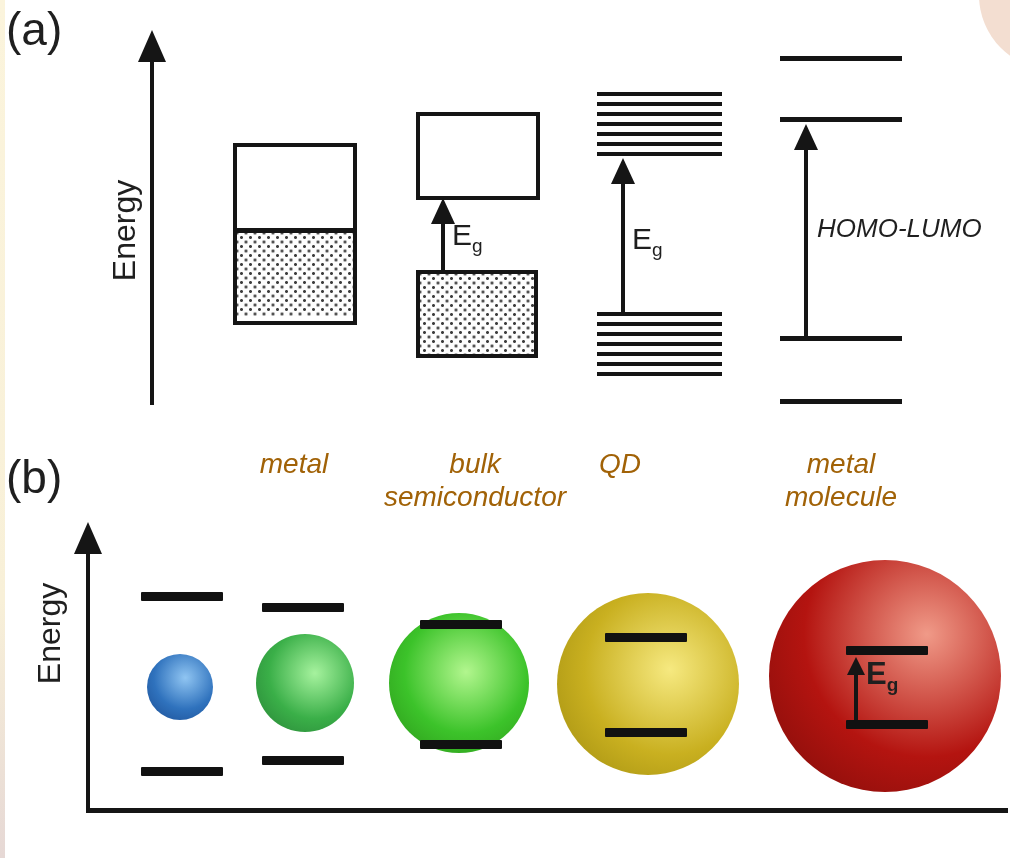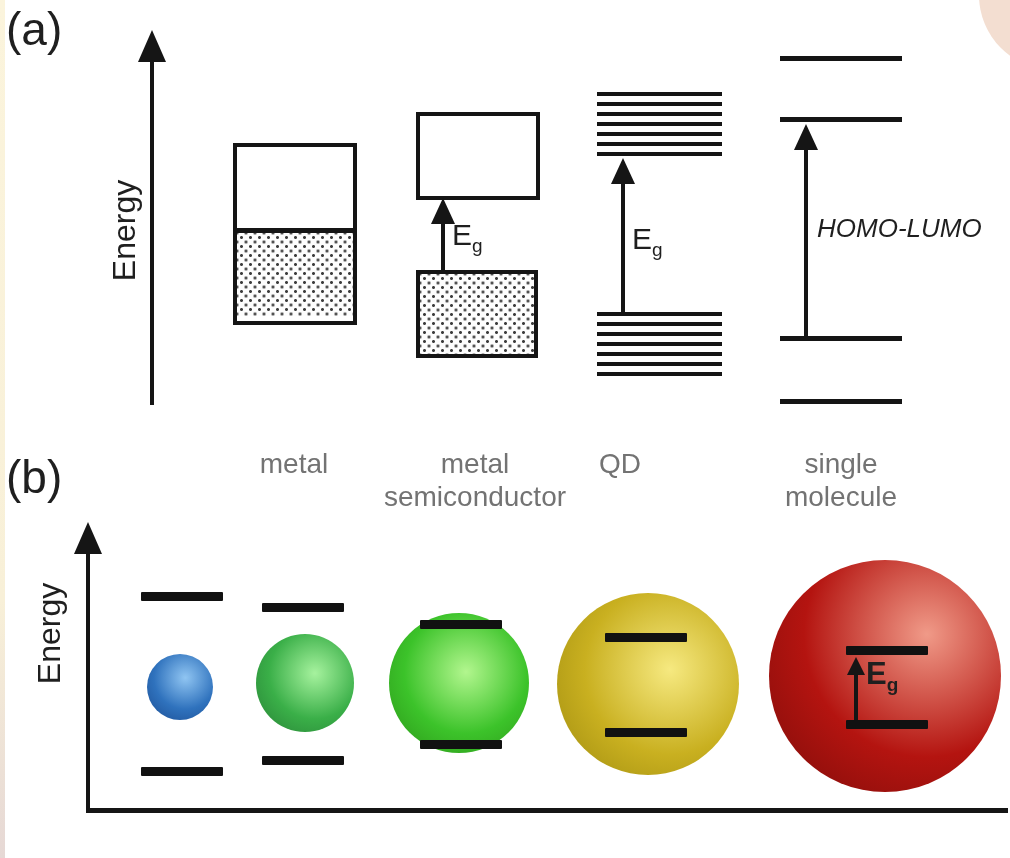--- a/index.html
+++ b/index.html
@@ -88,22 +88,23 @@
 
   .eg { font-size: 30px; color: #1f1f1f; white-space: nowrap; }
   .eg sub { font-size: 19px; }
   .eg.bold { font-weight: bold; font-size: 31px; }
 
   .gap-text { font-size: 26px; line-height: 32px; color: #1f1f1f; }
 
   .cat-label {
     font-size: 28px;
     line-height: 33px;
-    color: #737373;
+    color: #a16207;
     text-align: center;
+    font-style: italic;
   }
 
   
   .sphere { border-radius: 50%; }
   .level-bar { width: 82px; height: 9px; background: #111; border-radius: 1px; }
   .x-axis-label { font-size: 31px; color: #1f1f1f; }
 </style>
 </head>
 <body>
 
@@ -159,23 +160,23 @@
   <div class="abs level-line" style="left:780px; top:117px;"></div>
   <div class="abs arrowhead-up" style="left:794px; top:124px;"></div>
   <div class="abs ink vline" style="left:804px; top:148px; height:190px;"></div>
   <div class="abs gap-text" style="left:817px; top:212px;font-style:italic;">
     <div>HOMO-LUMO</div>
   </div>
   <div class="abs level-line" style="left:780px; top:336px;"></div>
   <div class="abs level-line" style="left:780px; top:399px;"></div>
 
   <div class="abs cat-label" style="left:229px; top:447px; width:130px;">metal</div>
-  <div class="abs cat-label" style="left:365px; top:447px; width:220px;">metal semiconductor</div>
+  <div class="abs cat-label" style="left:365px; top:447px; width:220px;">bulk semiconductor</div>
   <div class="abs cat-label" style="left:570px; top:447px; width:100px;">QD</div>
-  <div class="abs cat-label" style="left:756px; top:447px; width:170px;">single molecule</div>
+  <div class="abs cat-label" style="left:756px; top:447px; width:170px;">metal molecule</div>
 
   <div class="abs panel-letter" style="left:6px; top:450px;">(b)</div>
 
   <div class="abs arrowhead-up big" style="left:74px; top:522px;"></div>
   <div class="abs ink vline" style="left:86px; top:550px; height:262px;"></div>
   <div class="abs ink hline" style="left:86px; top:808px; width:922px;"></div>
   <div class="abs axis-label-v" style="left:-21px; top:615px;">Energy</div>
 
   <div class="abs sphere" style="left: 147px; top: 654px; width: 66px; height: 66px; background: radial-gradient(circle at 58% 36%, rgb(144, 197, 242) 0%, rgb(47, 114, 189) 55%, rgb(27, 75, 144) 100%);"></div>
   <div class="abs sphere" style="left: 256px; top: 634px; width: 98px; height: 98px; background: radial-gradient(circle at 60% 40%, rgb(166, 242, 158) 0%, rgb(58, 175, 72) 55%, rgb(39, 127, 53) 100%);"></div>

